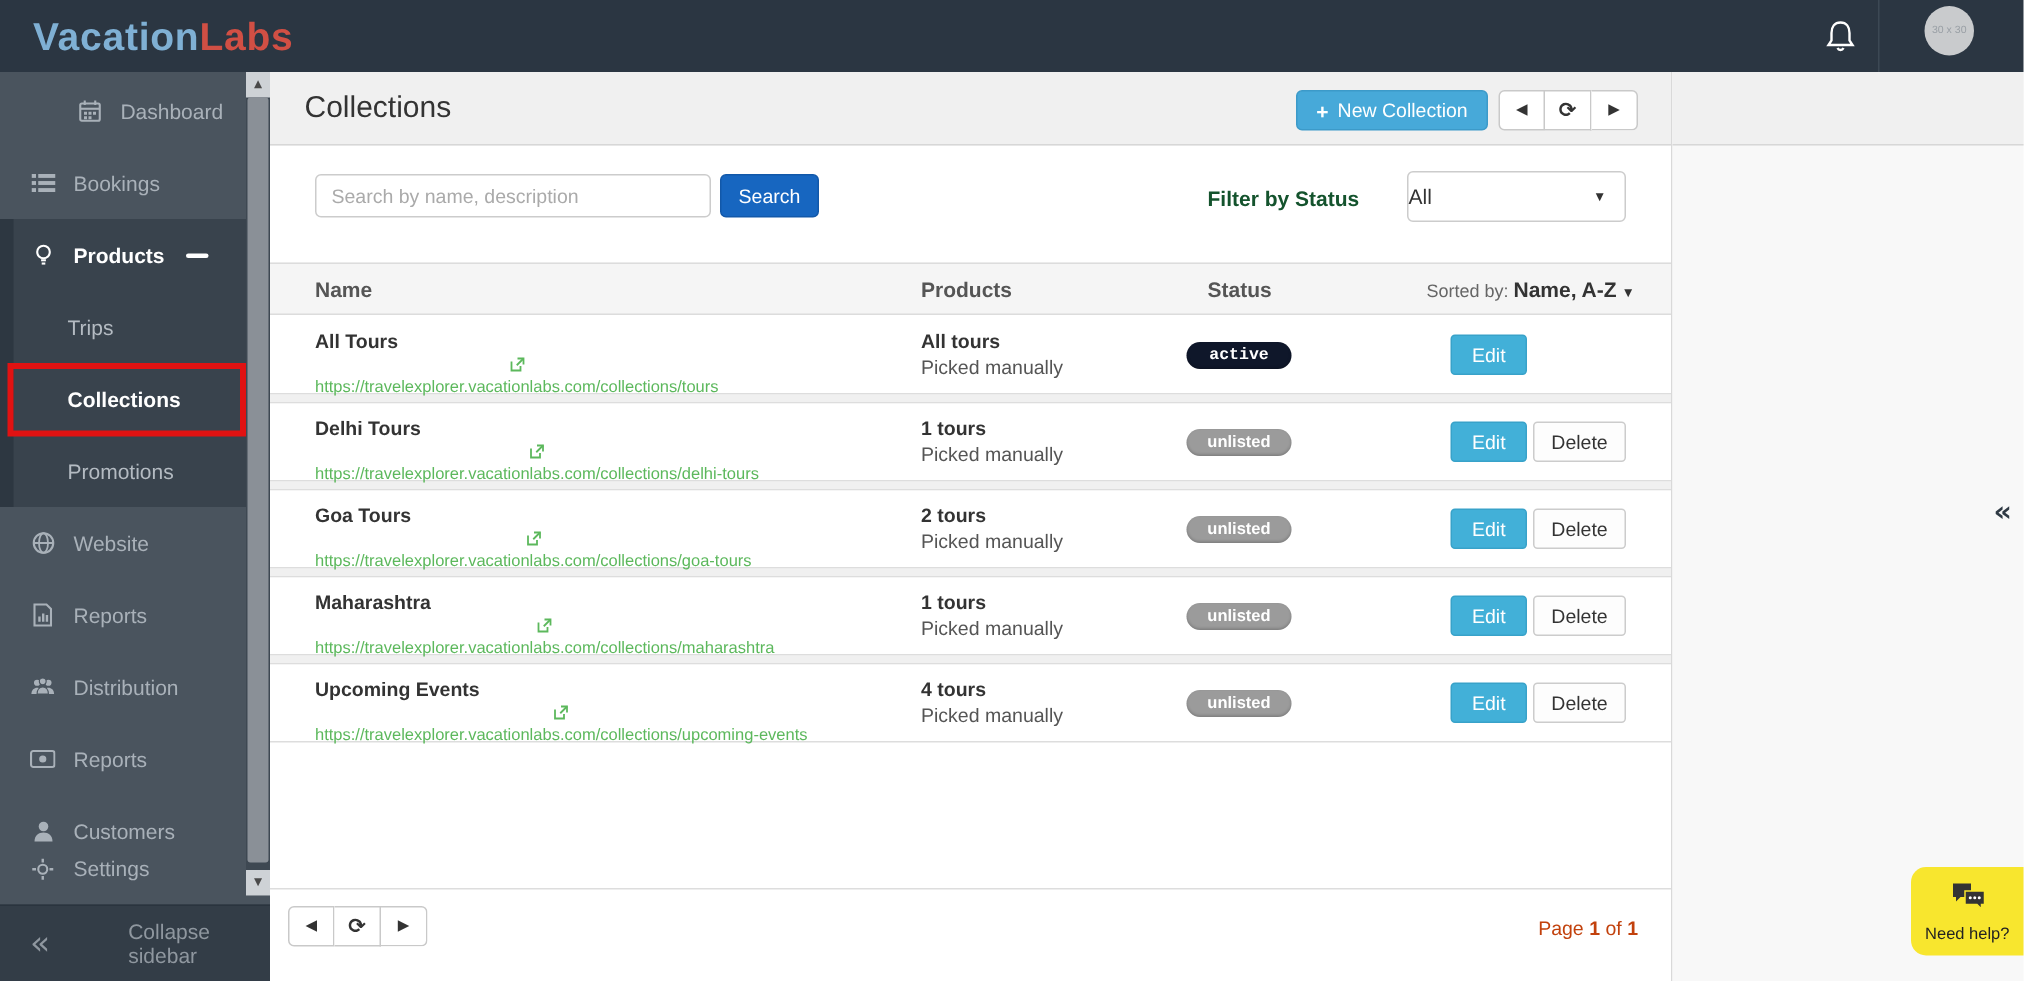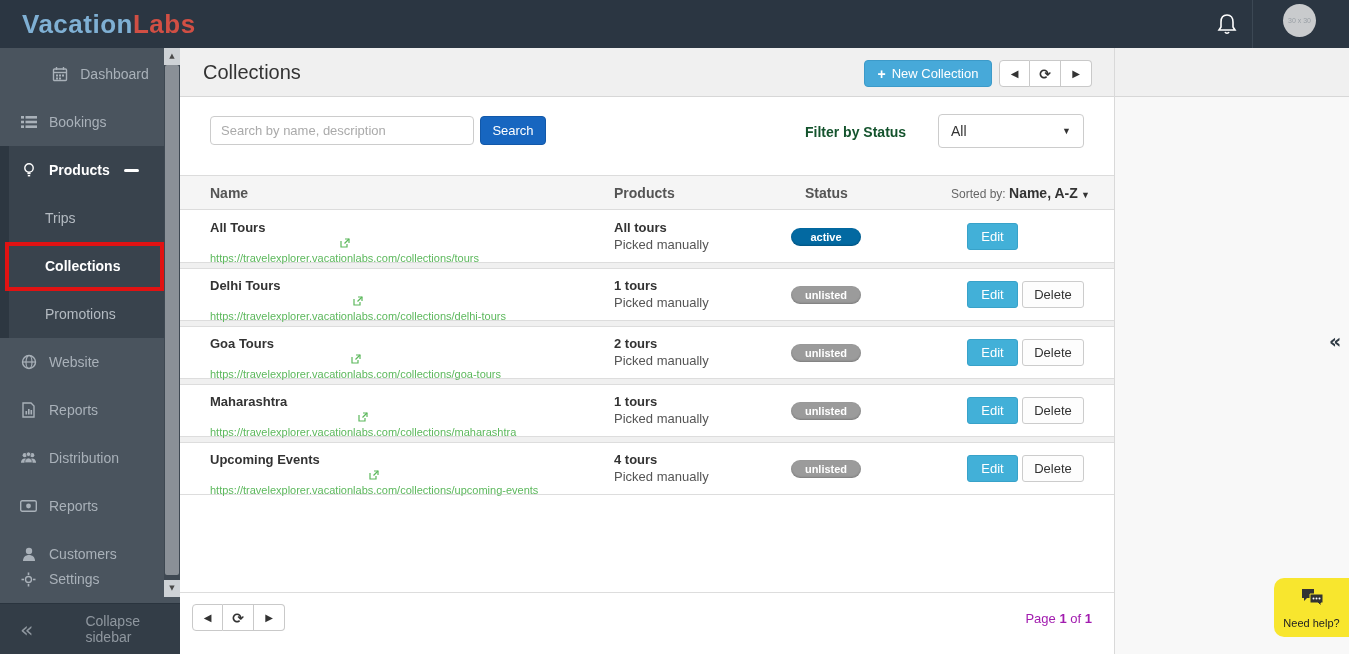--- a/index.html
+++ b/index.html
@@ -47,45 +47,45 @@
   .pager-group.bottom { left:12px; top:556px; }
   .pager-btn { width:31px; height:27px; background:#fff; border:1px solid #c9c9c9; border-left-width:0; color:#333; font-size:10px; display:flex; align-items:center; justify-content:center; cursor:pointer; font-family:"DejaVu Sans", sans-serif; }
   .pager-btn:first-child { border-left-width:1px; border-radius:4px 0 0 4px; }
   .pager-btn:last-child { border-radius:0 4px 4px 0; }
   .pager-btn.refresh { font-size:14px; font-weight:bold; }
 
   .search-input { position:absolute; left:30px; top:68px; width:264px; height:29px; border:1px solid #ccc; border-radius:4px; padding:0 10px; font-size:13px; color:#333; font-family:"Liberation Sans", sans-serif; }
   .search-input::placeholder { color:#aaa; }
   .btn-search { position:absolute; left:300px; top:68px; width:66px; height:29px; background:#1766c0; border:1px solid #1258a9; border-radius:4px; color:#fff; font-size:13px; cursor:pointer; font-family:"Liberation Sans", sans-serif; }
   .filter-label { position:absolute; left:600px; top:76px; font-size:14px; font-weight:bold; color:#14532d;padding-left:25px; }
-  .dropdown { position:absolute; left:758px; top:66px; width:146px; height:34px; background:#fff; border:1px solid #ccc; border-radius:4px; font-size:14px; color:#333; line-height:32px; padding-left:12px; cursor:pointer; }
+  .dropdown { position:absolute; left:758px; top:66px; width:146px; height:34px; background:#fff; border:1px solid #ccc; border-radius:4px; font-size:14px; color:#333; line-height:32px; cursor:pointer; }
   .dropdown .caret { position:absolute; right:12px; top:0; font-size:9px; line-height:32px; color:#333; }
 
   .thead { position:absolute; left:0; top:127px; width:100%; height:35px; background:#f5f5f5; border-top:1px solid #dcdcdc; border-bottom:1px solid #dcdcdc; font-size:14px; color:#555; }
   .thead .h { position:absolute; top:9px; font-weight:bold; }
   .h-name { left:30px; } .h-products { left:434px; } .h-status { left:625px; }
   .h-sort { position:absolute; top:9px; right:24px; font-weight:normal; color:#666; font-size:12px; }
   .h-sort b { color:#333; font-size:14px; }
   .h-sort .caret { font-size:9px; color:#333; }
 
   .rows { position:absolute; left:0; top:163px; width:100%; }
   .trow { position:relative; width:100%; height:52px; background:#fff; border-bottom:1px solid #ddd;padding-left:24px; }
   .tgap { width:100%; height:6px; background:#f0f0f0; border-bottom:1px solid #ddd; }
   .c-name { position:absolute; left:30px; top:9px; font-size:13px; font-weight:bold; color:#333; }
   .c-url { position:absolute; left:30px; top:27px; font-size:11px; color:#5cb85c; display:flex; align-items:center; gap:4px; cursor:pointer;flex-direction:column; }
   .c-prod { position:absolute; left:434px; top:9px; font-size:13px; font-weight:bold; color:#333; }
   .c-picked { position:absolute; left:434px; top:26px; font-size:13px; color:#555; }
   .badge { position:absolute; left:611px; top:17px; width:70px; height:18px; border-radius:9px; color:#fff; font-size:11px; font-weight:bold; text-align:center; line-height:18px; box-shadow:inset 0 -1px 2px rgba(0,0,0,0.2); }
-  .badge.active { background:#0369a1; }
+  .badge.active { background:#0f172a;font-family:Liberation Mono, monospace; }
   .badge.unlisted { background:#9b9b9b; }
   .btn-edit { position:absolute; left:787px; top:12px; width:51px; height:27px; background:#42b0d8; border:1px solid #38a2c9; border-radius:3px; color:#fff; font-size:13px; cursor:pointer; font-family:"Liberation Sans", sans-serif; }
   .btn-delete { position:absolute; left:842px; top:12px; width:62px; height:27px; background:#fdfdfd; border:1px solid #ccc; border-radius:3px; color:#333; font-size:13px; cursor:pointer; font-family:"Liberation Sans", sans-serif; }
 
   .tfoot-line { position:absolute; left:0; top:544px; width:100%; border-top:1px solid #ddd; }
-  .page-info { position:absolute; right:22px; top:563px; font-size:13px; color:#a21caf; }
+  .page-info { position:absolute; right:22px; top:563px; font-size:13px; color:#c2410c; }
 
   
   .gutter { position:absolute; left:1115px; top:48px; width:234px; height:606px; background:#f8f8f8; }
   .gutter-band { position:absolute; left:0; top:0; width:100%; height:49px; background:#f0f0f0; border-bottom:1px solid #d7d7d7; }
   .panel-collapse { position:absolute; left:1329px; top:330px; font-size:19px; font-weight:bold; color:#2f3a44; cursor:pointer; z-index:50; font-family:"DejaVu Sans", sans-serif; }
 
   
   .need-help { position:absolute; left:1274px; top:578px; width:75px; height:59px; background:#f8e62e; border-radius:10px 0 0 10px; z-index:70; cursor:pointer; text-align:center; }
   .need-help .nh-label { position:absolute; left:0; right:0; bottom:8px; font-size:11px; color:#222; }
   .nh-icon { position:absolute; left:26px; top:9px; }

